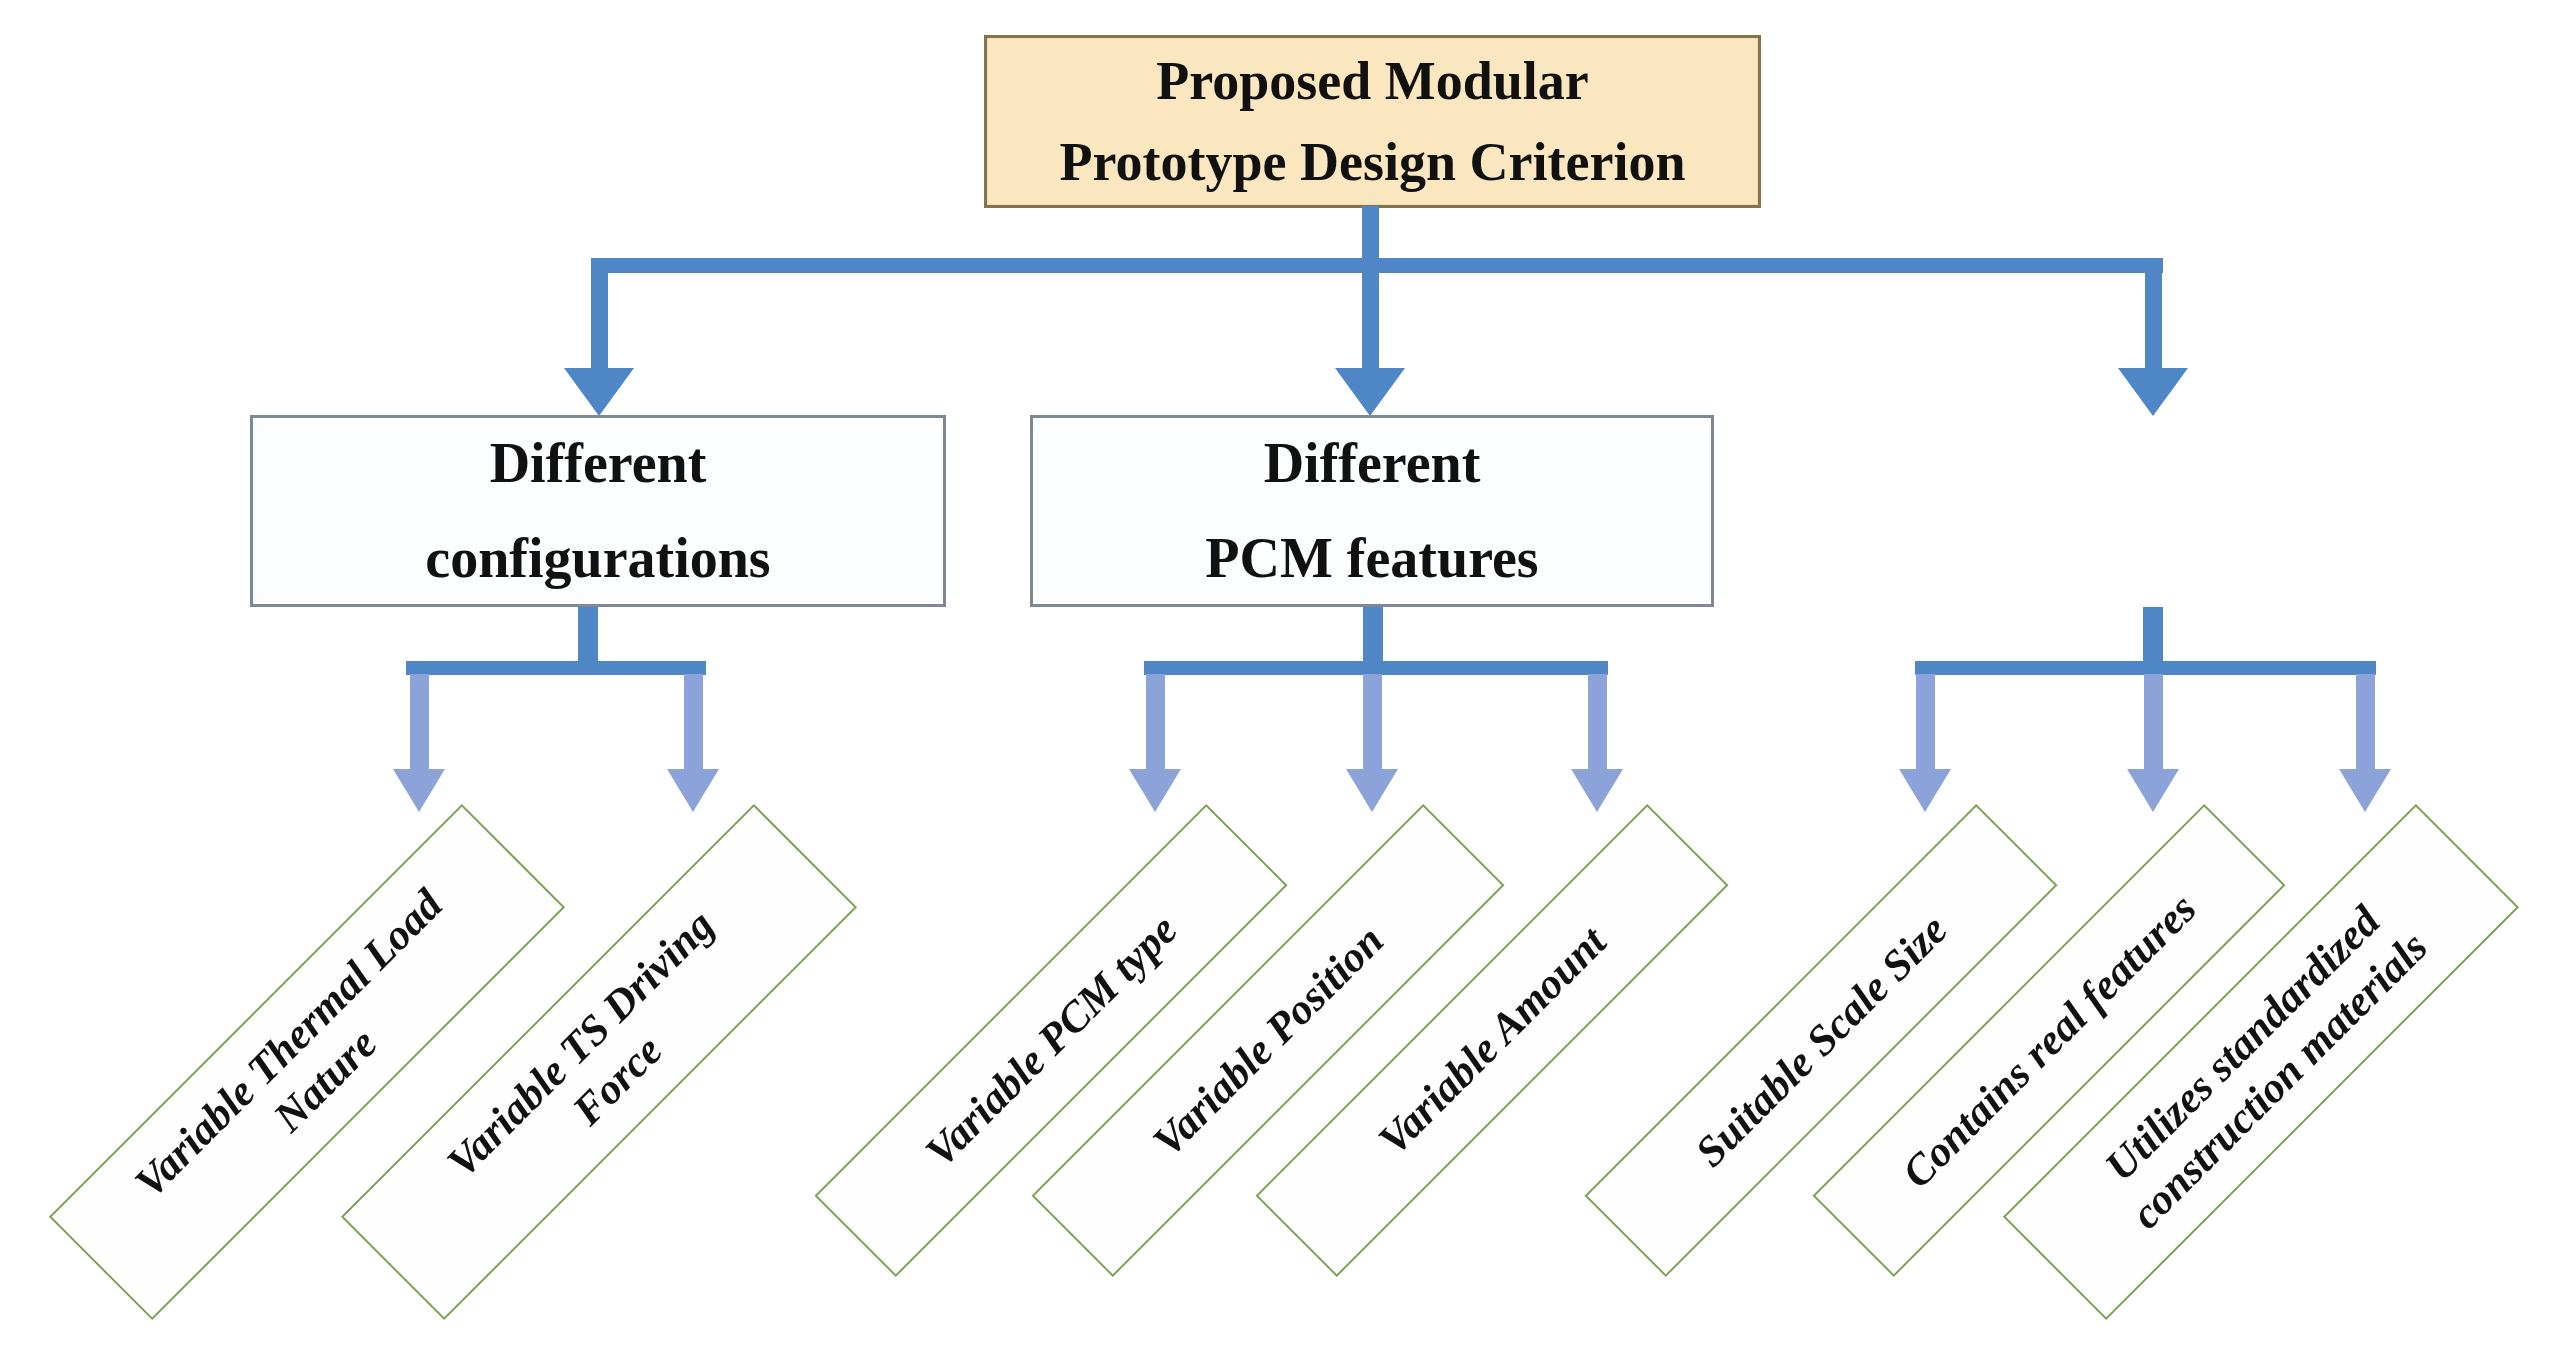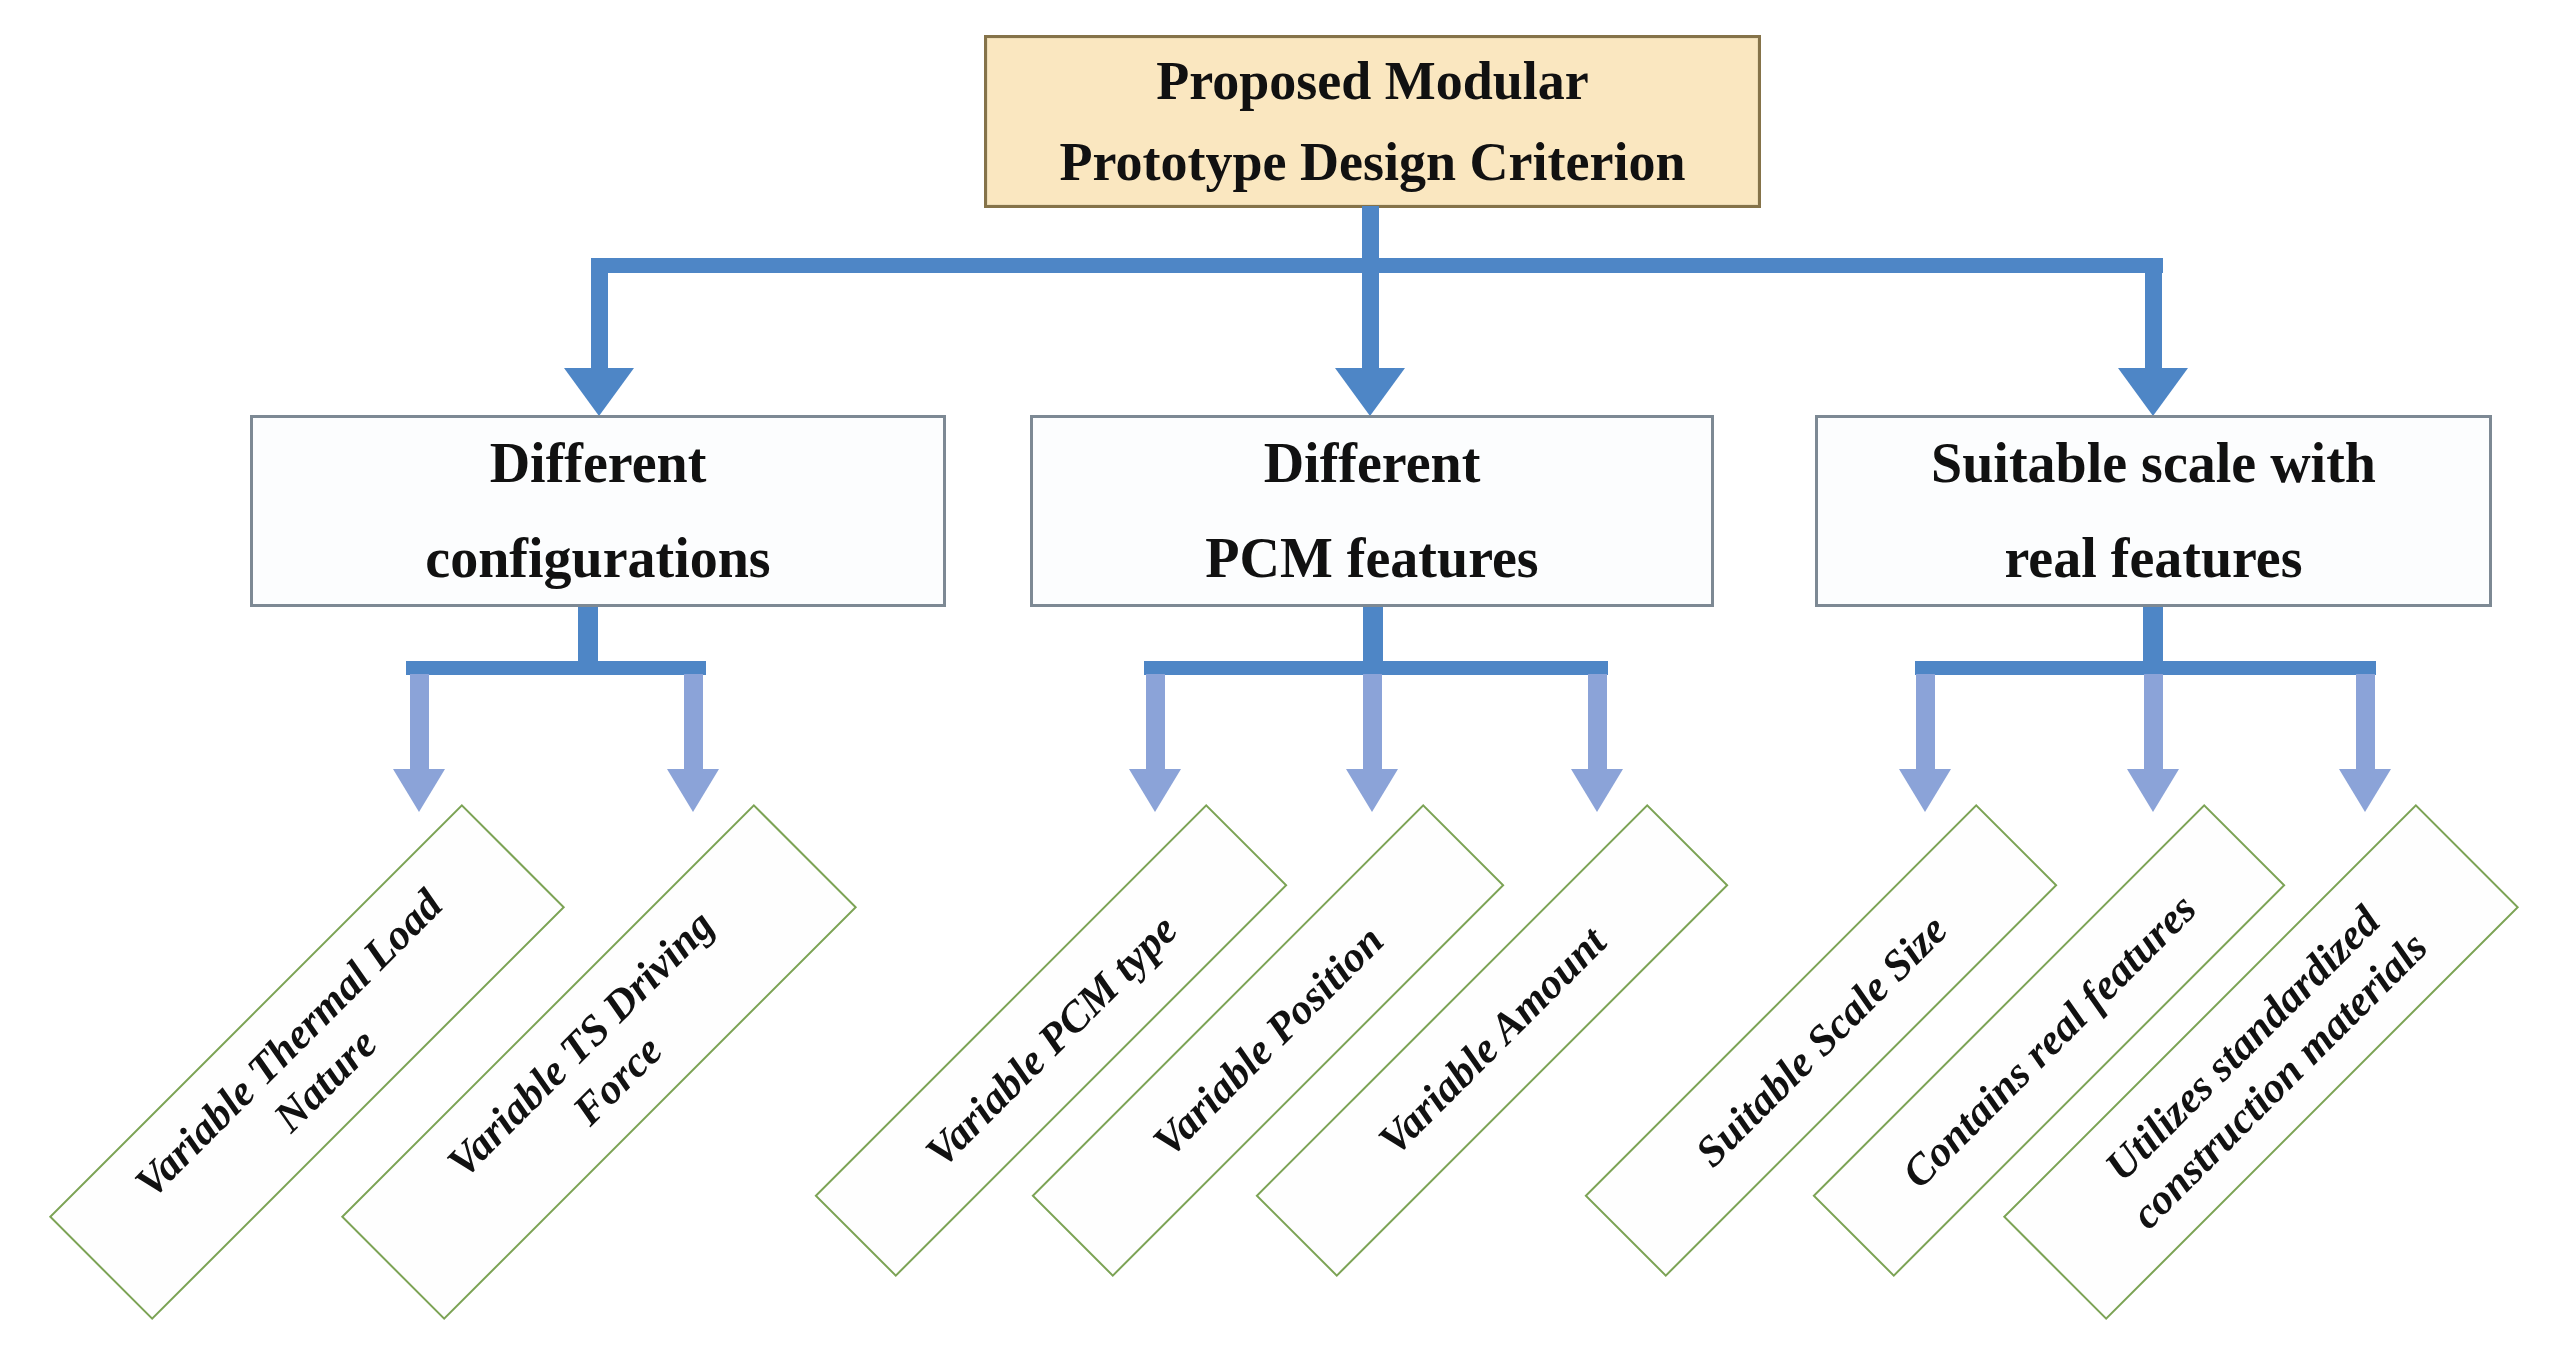--- a/index.html
+++ b/index.html
@@ -86,22 +86,20 @@
   <div class="vline" style="left:1362px; top:271px; width:17px; height:100px;"></div>
   <div class="tri tri-lg" style="left:1335px; top:368px;"></div>
 
   <div class="vline" style="left:2145px; top:271px; width:17px; height:100px;"></div>
   <div class="tri tri-lg" style="left:2118px; top:368px;"></div>
 
   <div class="box branch-box" style="left:250px; top:415px; width:696px; height:192px;">Different
 configurations</div>
   <div class="box branch-box" style="left:1030px; top:415px; width:684px; height:192px;">Different
 PCM features</div>
-  <div class="box branch-box" style="left:1815px; top:415px; width:677px; height:192px;">Suitable scale with
-real features</div>
 
   <div class="vline" style="left:578px; top:607px; width:20px; height:57px;"></div>
   <div class="hline" style="left:406px; top:661px; width:300px; height:14px;"></div>
   <div class="vline secondary" style="left:410px; top:674px; width:18.5px; height:98px;"></div>
   <div class="tri tri-sm" style="left:393px; top:769px;"></div>
   <div class="vline secondary" style="left:684px; top:674px; width:18.5px; height:98px;"></div>
   <div class="tri tri-sm" style="left:667px; top:769px;"></div>
 
   <div class="vline" style="left:1363px; top:607px; width:20px; height:57px;"></div>
   <div class="hline" style="left:1144px; top:661px; width:464px; height:14px;"></div>

